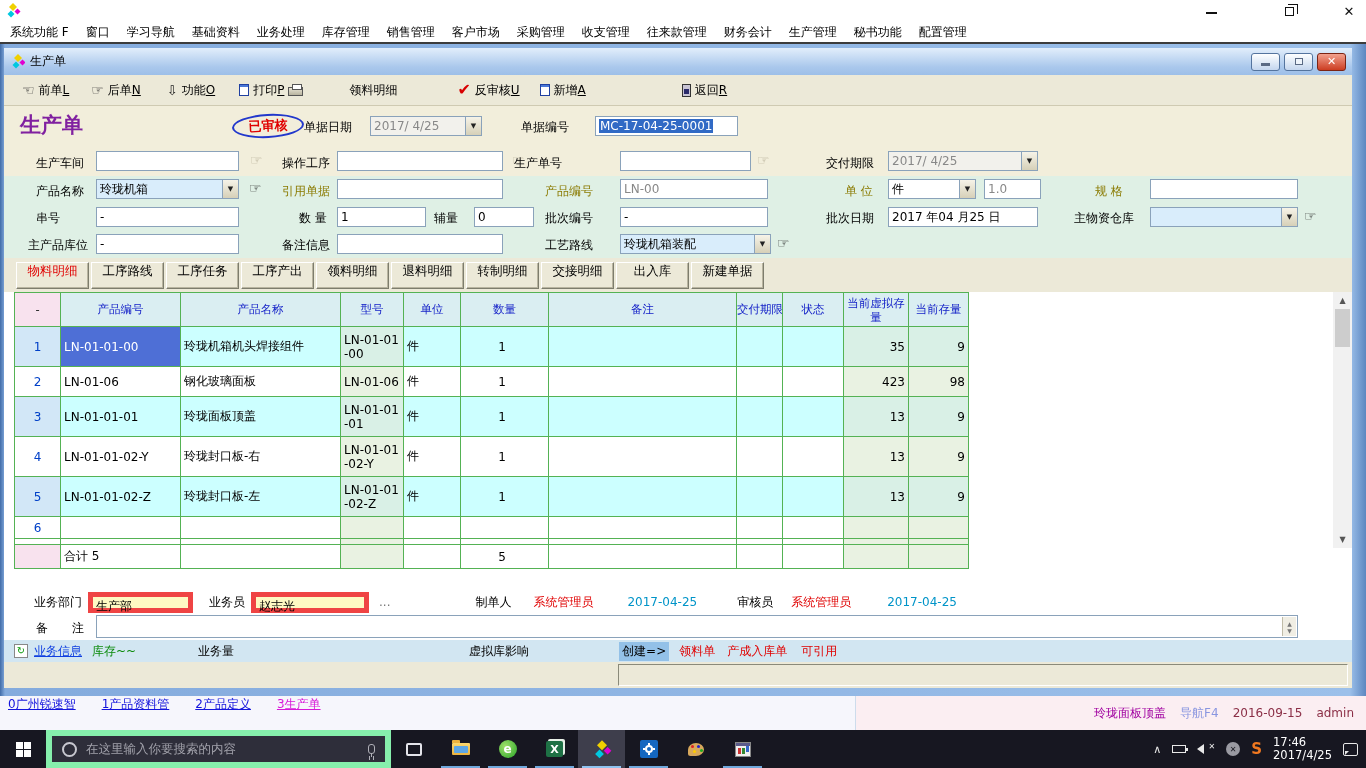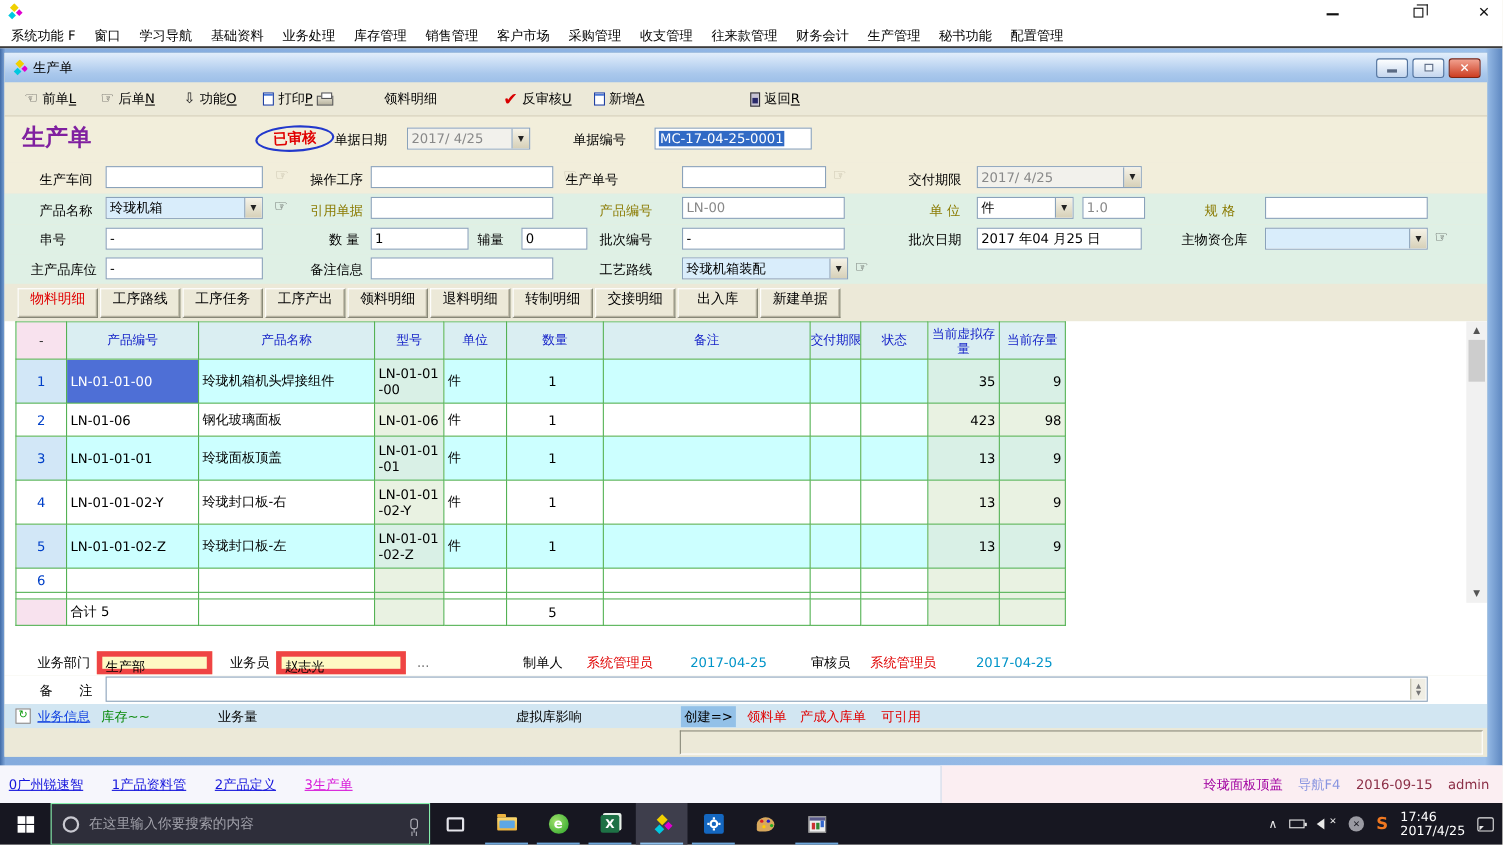--- a/index.html
+++ b/index.html
@@ -118,34 +118,34 @@
 .ric{width:14px;height:14px;border:1px solid #888;background:#fff;color:#0a9a0a;font-size:10px;line-height:12px;text-align:center;display:inline-block}
 .bizinfo{color:#1040e0;text-decoration:underline}
 .green{color:#0a8a0a}
 .createbox{background:#93c1e8;padding:1px 3px}
 .cstatus{height:26px;background:#ece9d8;position:relative;flex:0 0 auto}
 .spanel{position:absolute;top:2px;height:22px;border:1px solid;border-color:#8a8a7a #fff #fff #8a8a7a;padding:3px 5px;background:#ece9d8;overflow:hidden;white-space:nowrap}
 .sp1{left:4px;width:606px}
 .sp2{left:614px;right:4px}
 
 
-.wtabs{position:absolute;top:696px;left:0;width:1366px;height:34px;background:#f6f6fc;display:flex;align-items:center}
+.wtabs{position:absolute;top:696px;left:0;width:1366px;height:34px;background:#f6f6fc;display:flex;align-items:flex-start}
 .wtab{color:#1414dc;text-decoration:underline;cursor:default;white-space:nowrap}
 .wtab.active{color:#d818d8}
 .wtabs-right{position:absolute;left:855px;right:0;top:0;height:34px;background:#fbeef2;border-left:1px solid #cddcec;display:flex;align-items:center;justify-content:flex-end;gap:14px;padding-right:12px;white-space:nowrap}
 .wr-product{color:#a000a0}
 .wr-nav{color:#8a96e0}
 .wr-date,.wr-user{color:#8b2e46}
 
 
 .taskbar{position:absolute;top:730px;left:0;width:1366px;height:38px;background:#171721;display:flex;align-items:stretch;color:#fff}
 .tstart{width:46px;display:flex;align-items:center;justify-content:center}
 .start-grid{display:grid;grid-template-columns:7px 7px;grid-template-rows:7px 7px;gap:1px}
 .start-grid span{background:#fff}
-.tsearch{width:345px;background:#2e2e3a;border:1px solid #86efac;display:flex;align-items:center;gap:9px;padding:0 10px;color:#a2a2ab;font-size:12.5px}
+.tsearch{width:345px;background:#2e2e3a;border:6px solid #86efac;display:flex;align-items:center;gap:9px;padding:0 10px;color:#a2a2ab;font-size:12.5px}
 .circ{width:15px;height:15px;border:2px solid #c8c8d0;border-radius:50%;flex:0 0 auto}
 .mic{margin-left:auto;width:7px;height:10px;border:1px solid #b0b0b8;border-radius:3px;position:relative}
 .mic:after{content:"";position:absolute;left:2px;bottom:-4px;width:1px;height:4px;background:#b0b0b8;box-shadow:-2px 3px 0 0 #b0b0b8,2px 3px 0 0 #b0b0b8}
 .tview{width:46px;display:flex;align-items:center;justify-content:center}
 .tv{width:16px;height:13px;border:2px solid #e4e4ea;border-radius:2px}
 .tapp{width:47px;display:flex;align-items:center;justify-content:center;position:relative}
 .tapp.open:after{content:"";position:absolute;bottom:0;left:4px;right:4px;height:2px;background:#6fa8dc}
 .tapp.active{background:#3e3e4c}
 .tapp.active:after{background:#8fc3f0}
 .folder{width:18px;height:12px;background:linear-gradient(#fbd86e,#edb33e);border-radius:1px;position:relative}

